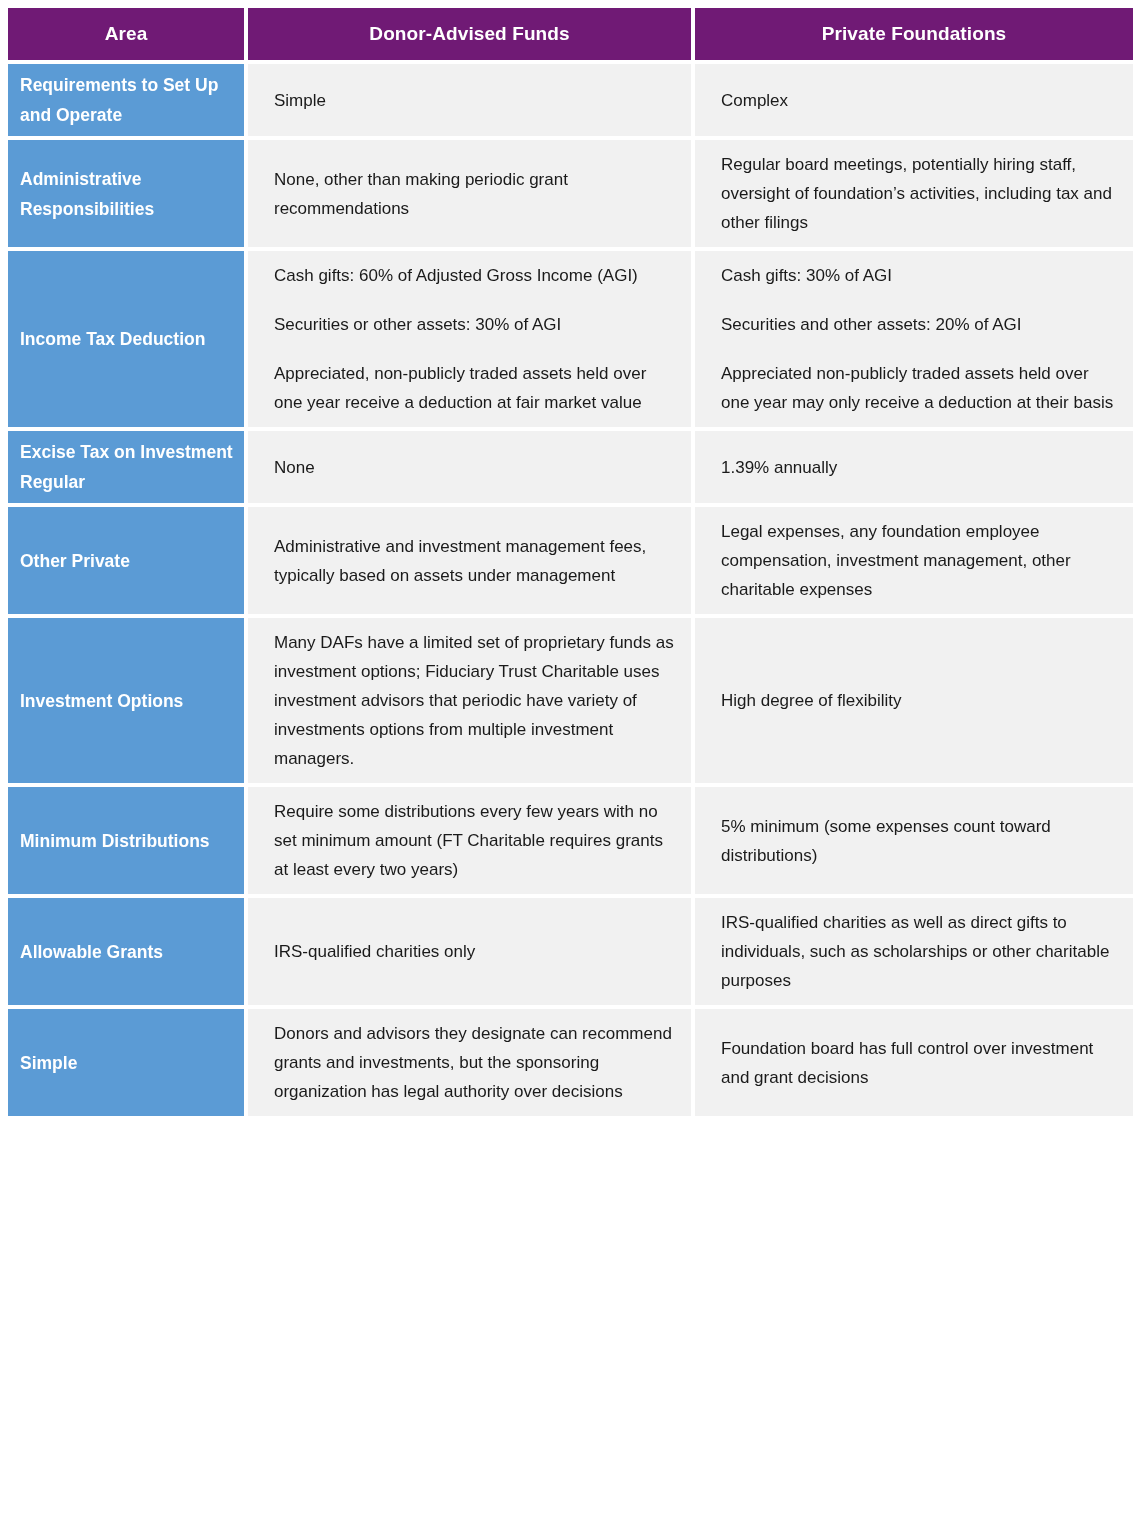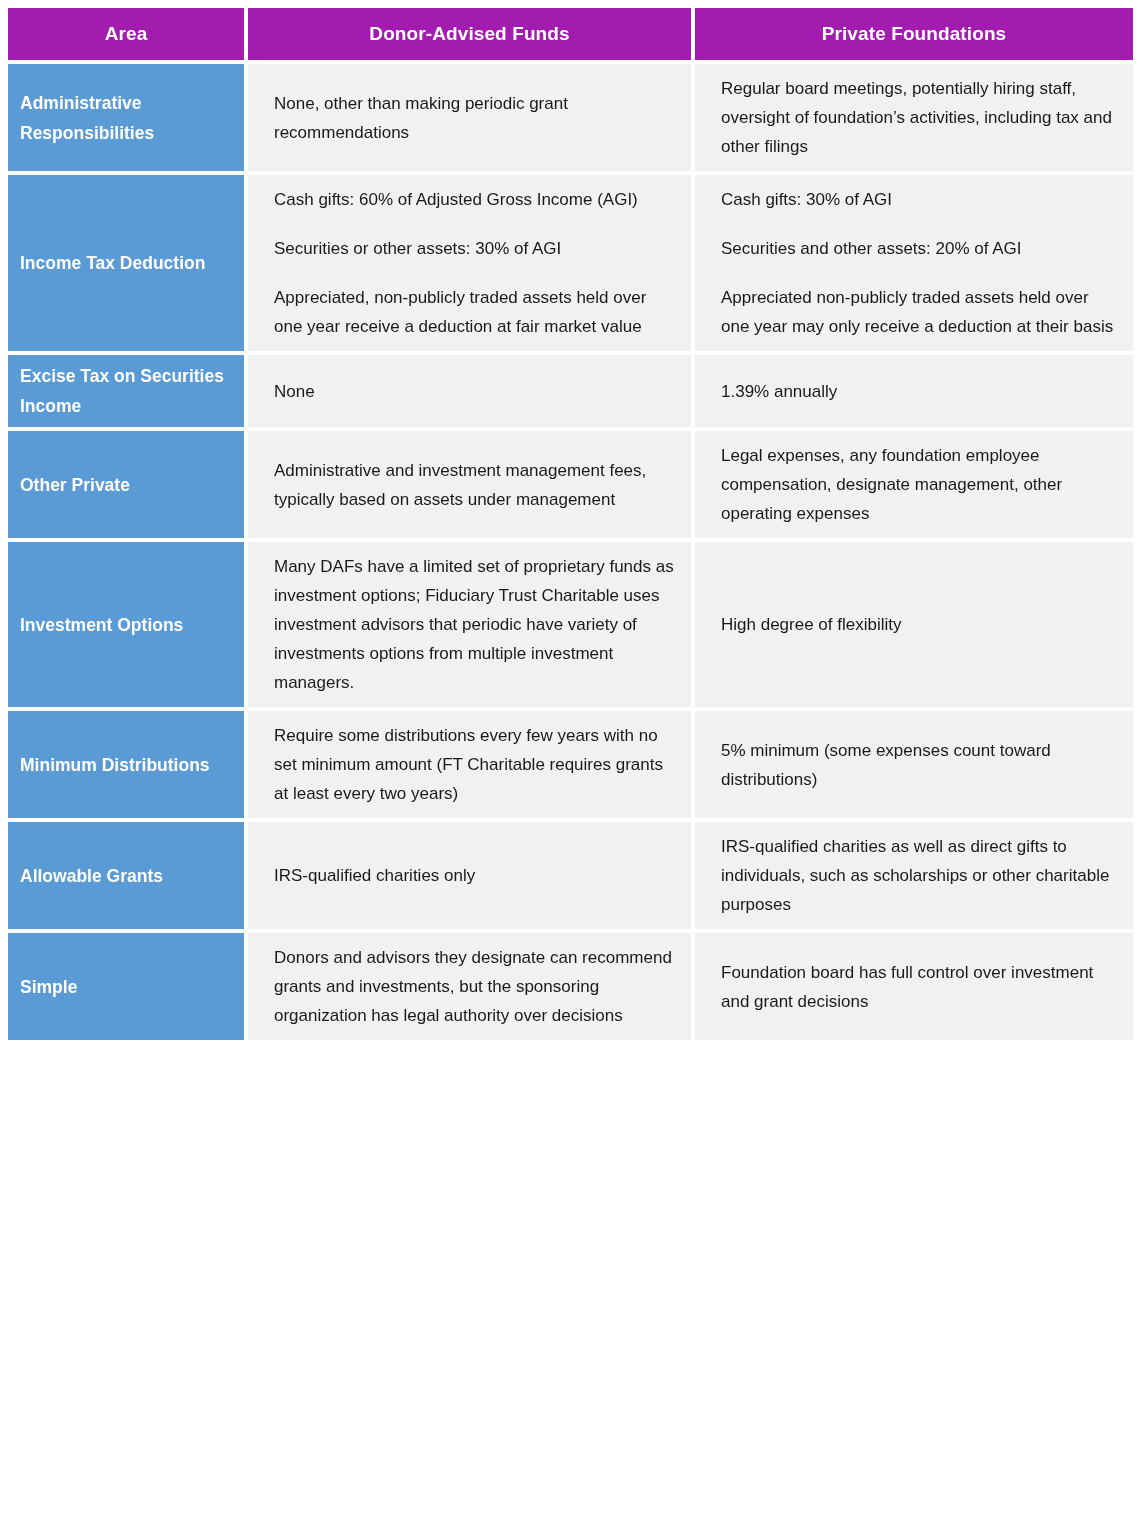--- a/index.html
+++ b/index.html
@@ -69,38 +69,47 @@
   }
   .cell p:last-child {
     margin-bottom: 0;
   }
 
   
   col.c-area    { width: 236px; }
   col.c-daf     { width: 443px; }
   col.c-pf      { width: 438px; }
 </style>
-<style>.ctable thead th{background:#a21caf;color:#FFFFFF;}.ctable tbody td.area{background:#5B9BD5;color:#FFFFFF;}.ctable tbody td.cell{background:#F1F1F1;color:#1A1A1A;}body{background:#FFFFFF;}</style></head>
+<style>.ctable thead th{background:#701a75;color:#FFFFFF;}.ctable tbody td.area{background:#5B9BD5;color:#FFFFFF;}.ctable tbody td.cell{background:#F1F1F1;color:#1A1A1A;}body{background:#FFFFFF;}</style></head>
 <body>
 
 <div class="table-wrap">
   <table class="ctable">
     <colgroup>
       <col class="c-area">
       <col class="c-daf">
       <col class="c-pf">
     </colgroup>
     <thead>
       <tr>
         <th>Area</th>
         <th>Donor-Advised Funds</th>
         <th>Private Foundations</th>
       </tr>
     </thead>
     <tbody id="tbody">
+        <tr>
+          <td class="area">Requirements to Set Up and Operate</td>
+          <td class="cell">
+            <p>Simple</p>
+          </td>
+          <td class="cell">
+            <p>Complex</p>
+          </td>
+        </tr>
         <tr>
           <td class="area">Administrative Responsibilities</td>
           <td class="cell">
             <p>None, other than making periodic grant recommendations</p>
           </td>
           <td class="cell">
             <p>Regular board meetings, potentially hiring staff, oversight of foundation’s activities, including tax and other filings</p>
           </td>
         </tr>
         <tr>
@@ -110,35 +119,35 @@
             <p>Securities or other assets: 30% of AGI</p>
             <p>Appreciated, non-publicly traded assets held over one year receive a deduction at fair market value</p>
           </td>
           <td class="cell">
             <p>Cash gifts: 30% of AGI</p>
             <p>Securities and other assets: 20% of AGI</p>
             <p>Appreciated non-publicly traded assets held over one year may only receive a deduction at their basis</p>
           </td>
         </tr>
         <tr>
-          <td class="area">Excise Tax on Securities Income</td>
+          <td class="area">Excise Tax on Investment Regular</td>
           <td class="cell">
             <p>None</p>
           </td>
           <td class="cell">
             <p>1.39% annually</p>
           </td>
         </tr>
         <tr>
           <td class="area">Other Private</td>
           <td class="cell">
             <p>Administrative and investment management fees, typically based on assets under management</p>
           </td>
           <td class="cell">
-            <p>Legal expenses, any foundation employee compensation, designate management, other operating expenses</p>
+            <p>Legal expenses, any foundation employee compensation, investment management, other charitable expenses</p>
           </td>
         </tr>
         <tr>
           <td class="area">Investment Options</td>
           <td class="cell">
             <p>Many DAFs have a limited set of proprietary funds as investment options; Fiduciary Trust Charitable uses investment advisors that periodic have variety of investments options from multiple investment managers.</p>
           </td>
           <td class="cell">
             <p>High degree of flexibility</p>
           </td>

